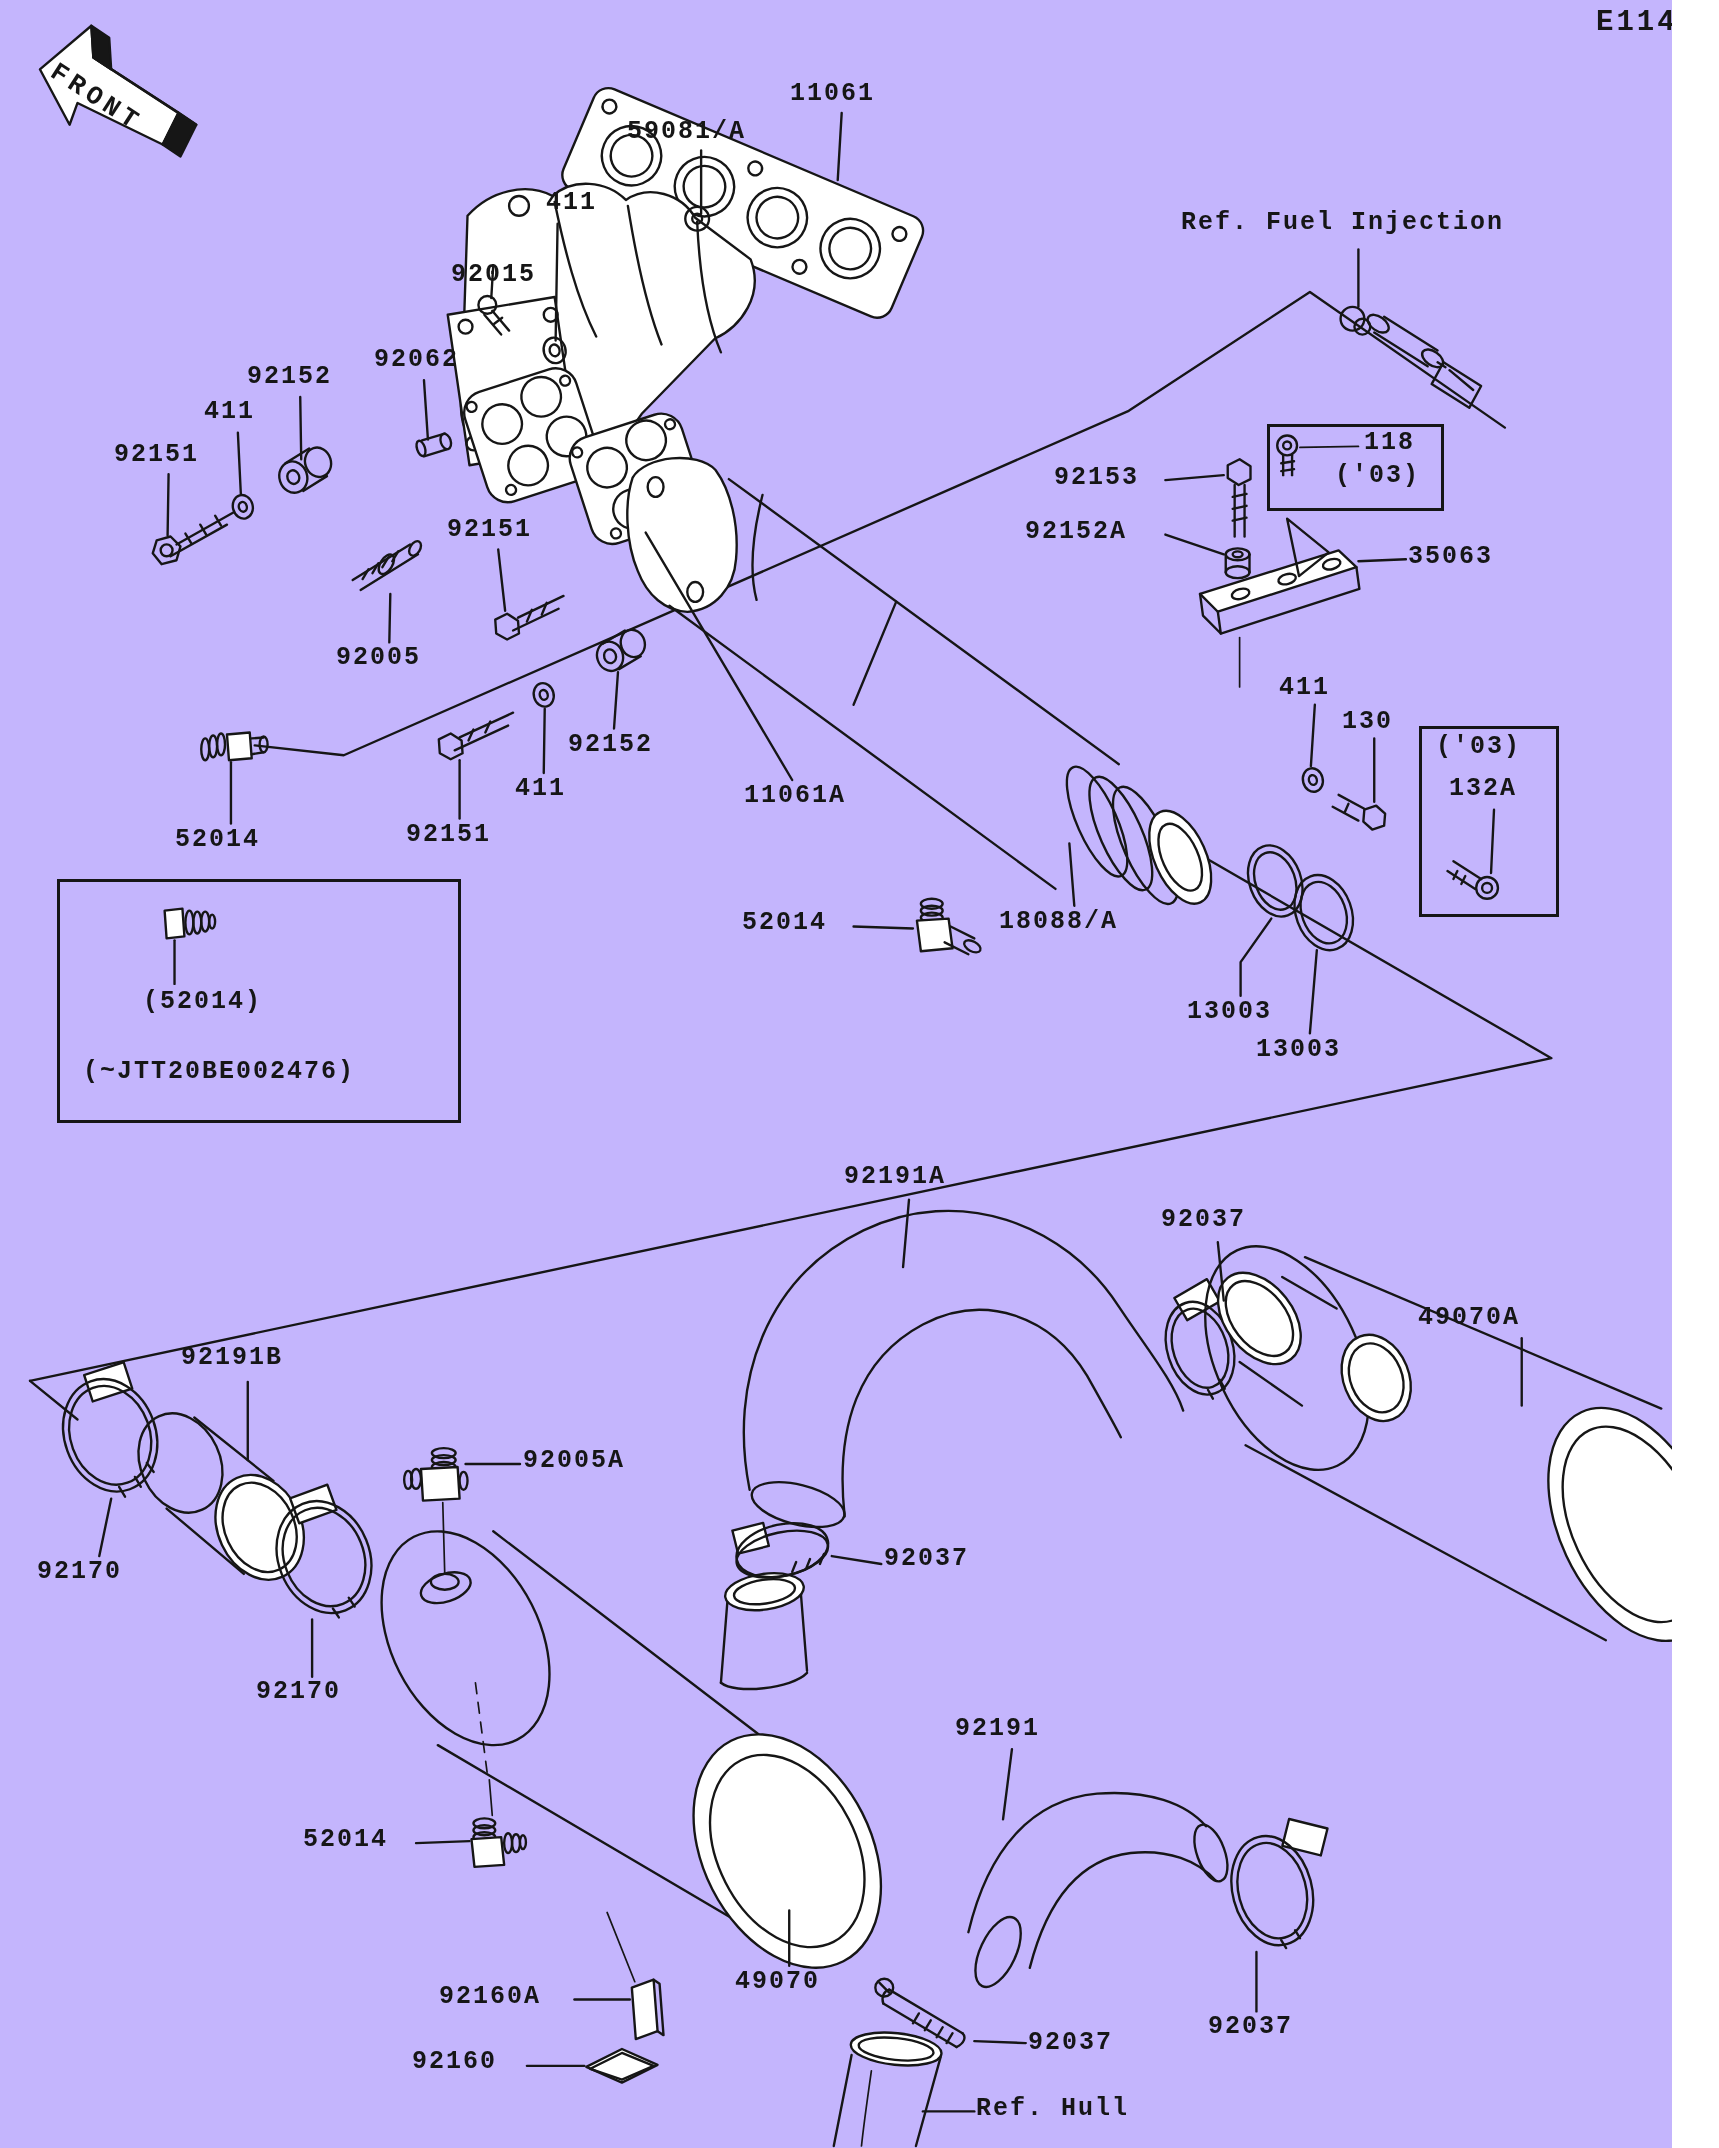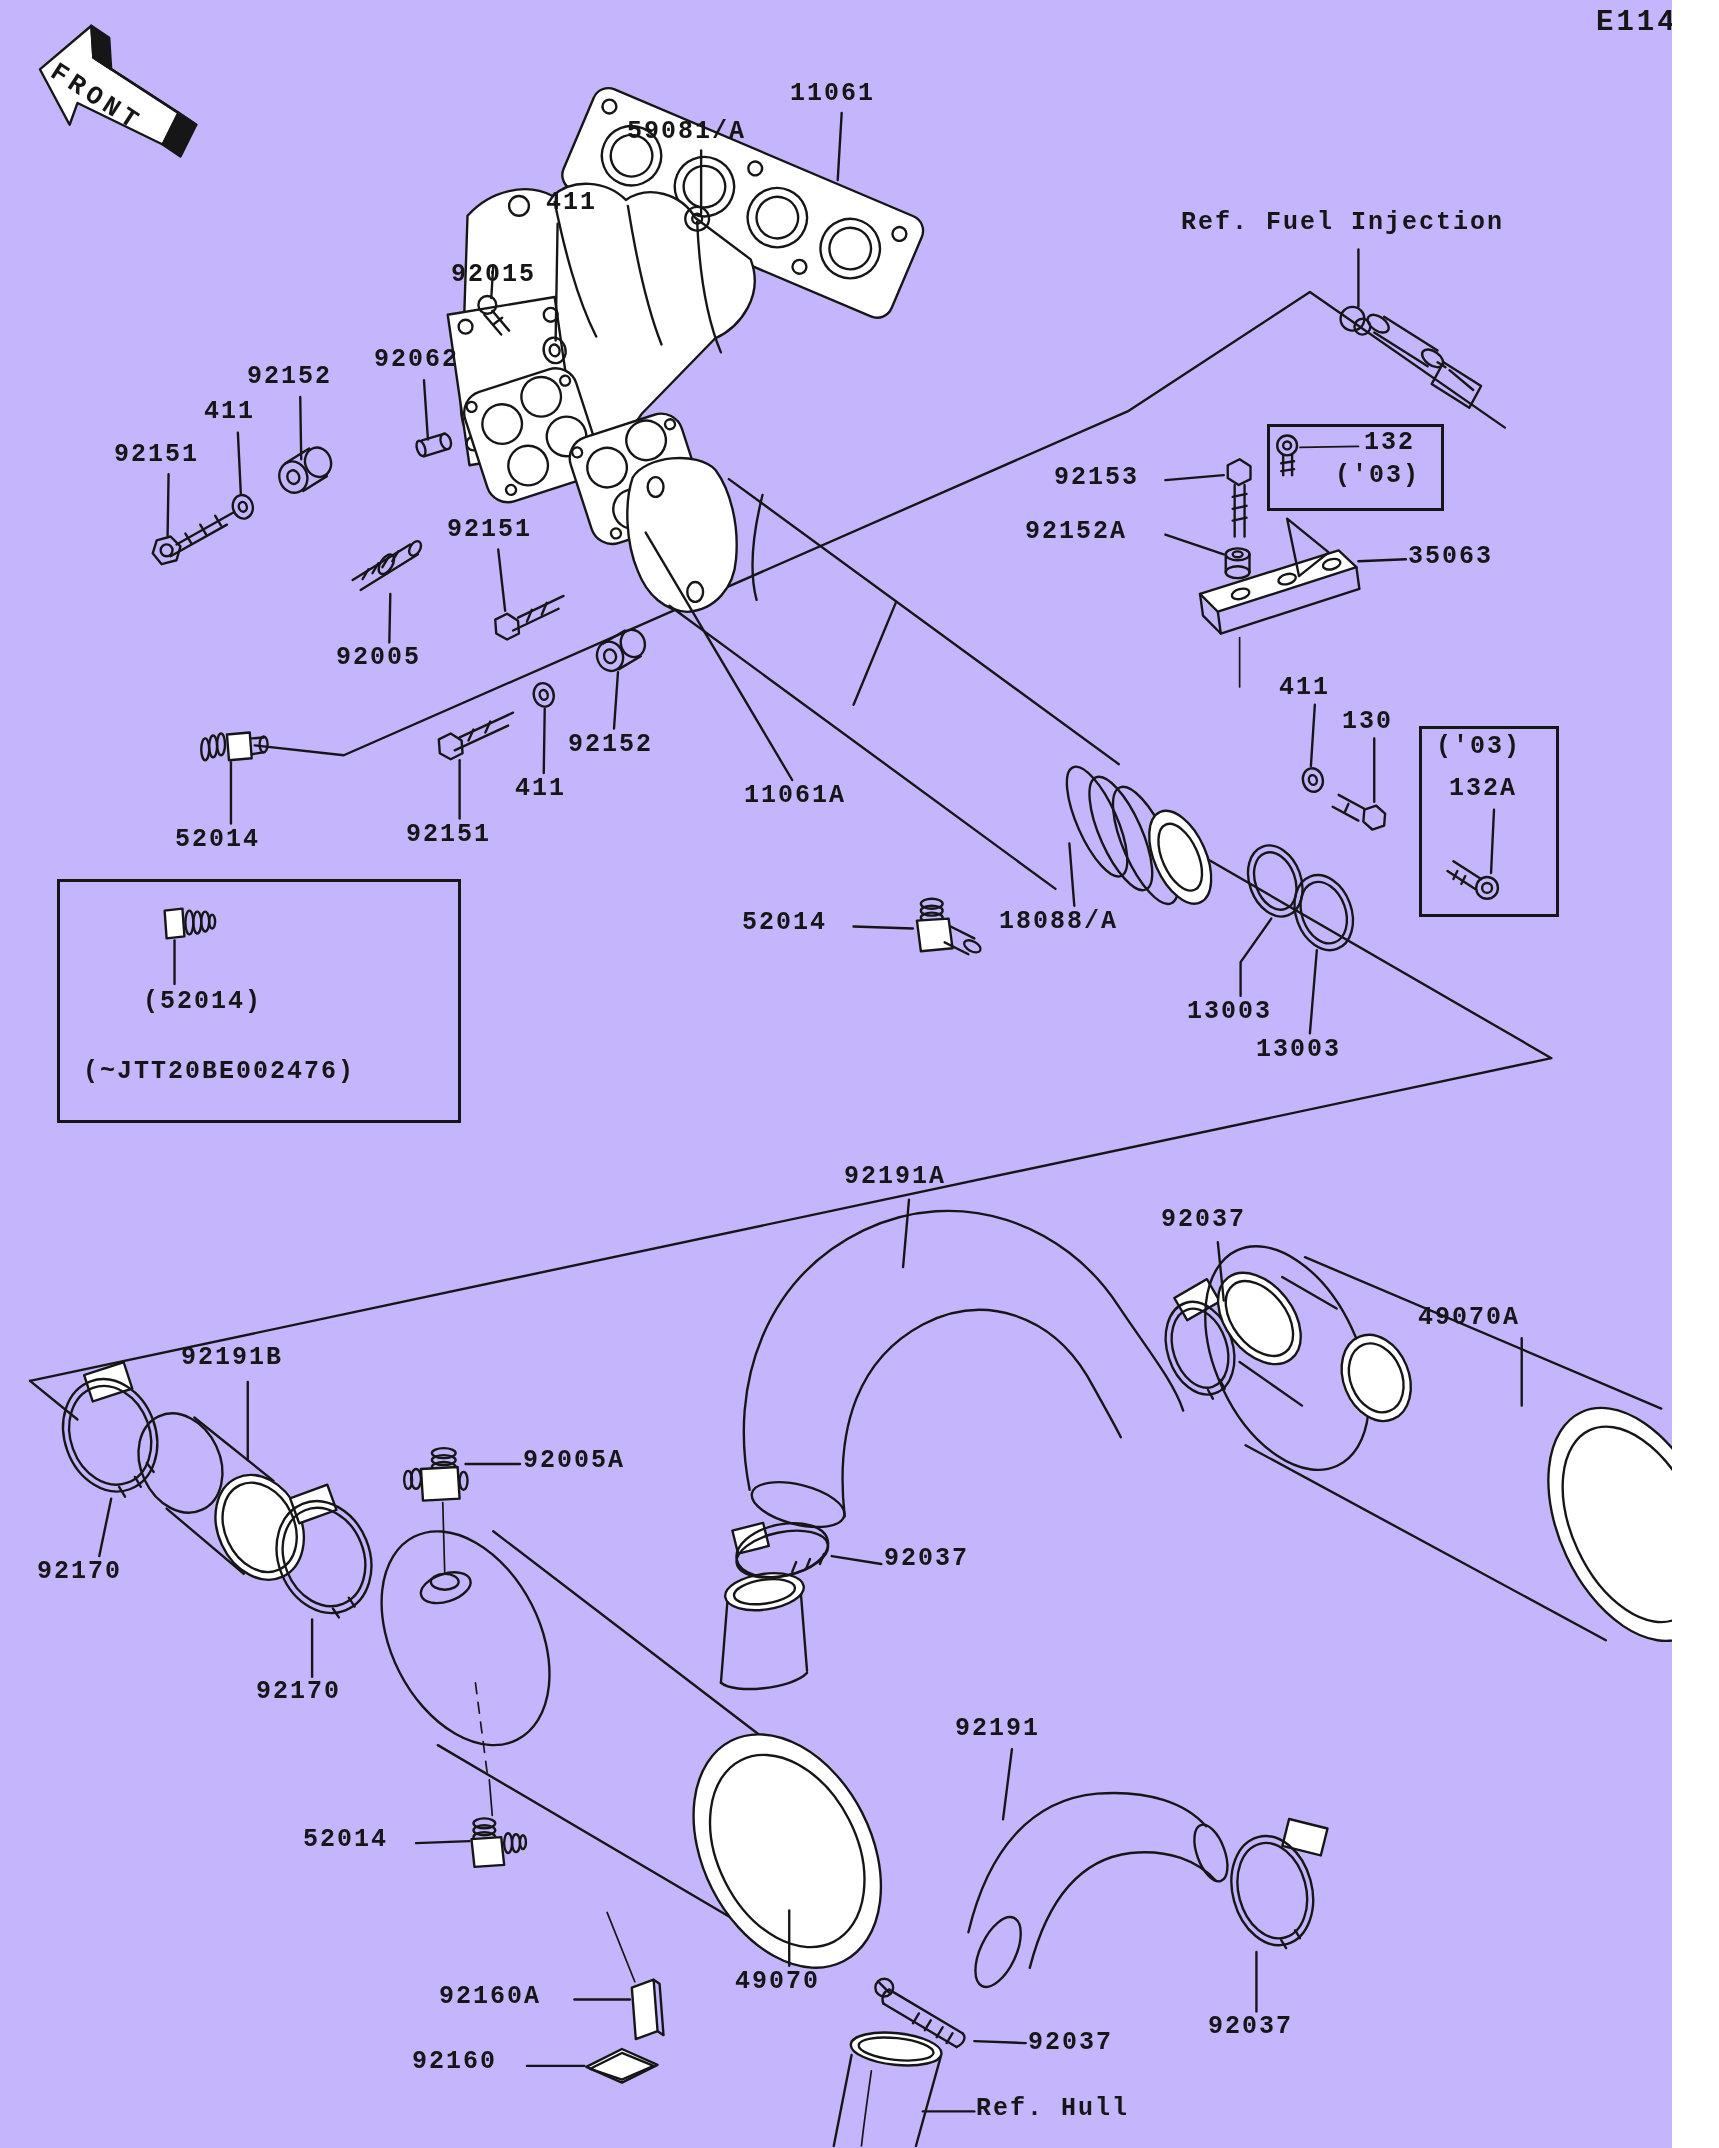--- a/index.html
+++ b/index.html
@@ -494,21 +494,21 @@
     <div class="label" style="left: 742px; top: 910px;">52014</div>
     <div class="label" style="left: 999px; top: 909px;">18088/A</div>
     <div class="label" style="left: 1187px; top: 999px;">13003</div>
     <div class="label" style="left: 1256px; top: 1037px;">13003</div>
     <div class="label" style="left: 1181px; top: 210px;">Ref. Fuel Injection</div>
     <div class="label" style="left: 1054px; top: 465px;">92153</div>
     <div class="label" style="left: 1025px; top: 519px;">92152A</div>
     <div class="label" style="left: 1408px; top: 544px;">35063</div>
     <div class="label" style="left: 1279px; top: 675px;">411</div>
     <div class="label" style="left: 1342px; top: 709px;">130</div>
-    <div class="label" style="left: 1364px; top: 430px;">132</div>
+    <div class="label" style="left: 1364px; top: 430px;">118</div>
     <div class="label" style="left: 1335px; top: 463px;">('03)</div>
     <div class="label" style="left: 1436px; top: 734px;">('03)</div>
     <div class="label" style="left: 1449px; top: 776px;">132A</div>
     <div class="label" style="left: 103px; top: 989px; margin-left: 40px;">(52014)</div>
     <div class="label" style="left: 83px; top: 1059px;">(~JTT20BE002476)</div>
     <div class="label" style="left: 844px; top: 1164px;">92191A</div>
     <div class="label" style="left: 1161px; top: 1207px;">92037</div>
     <div class="label" style="left: 1402px; top: 1305px; margin-left: 16px;">49070A</div>
     <div class="label" style="left: 181px; top: 1345px;">92191B</div>
     <div class="label" style="left: 523px; top: 1448px;">92005A</div>

